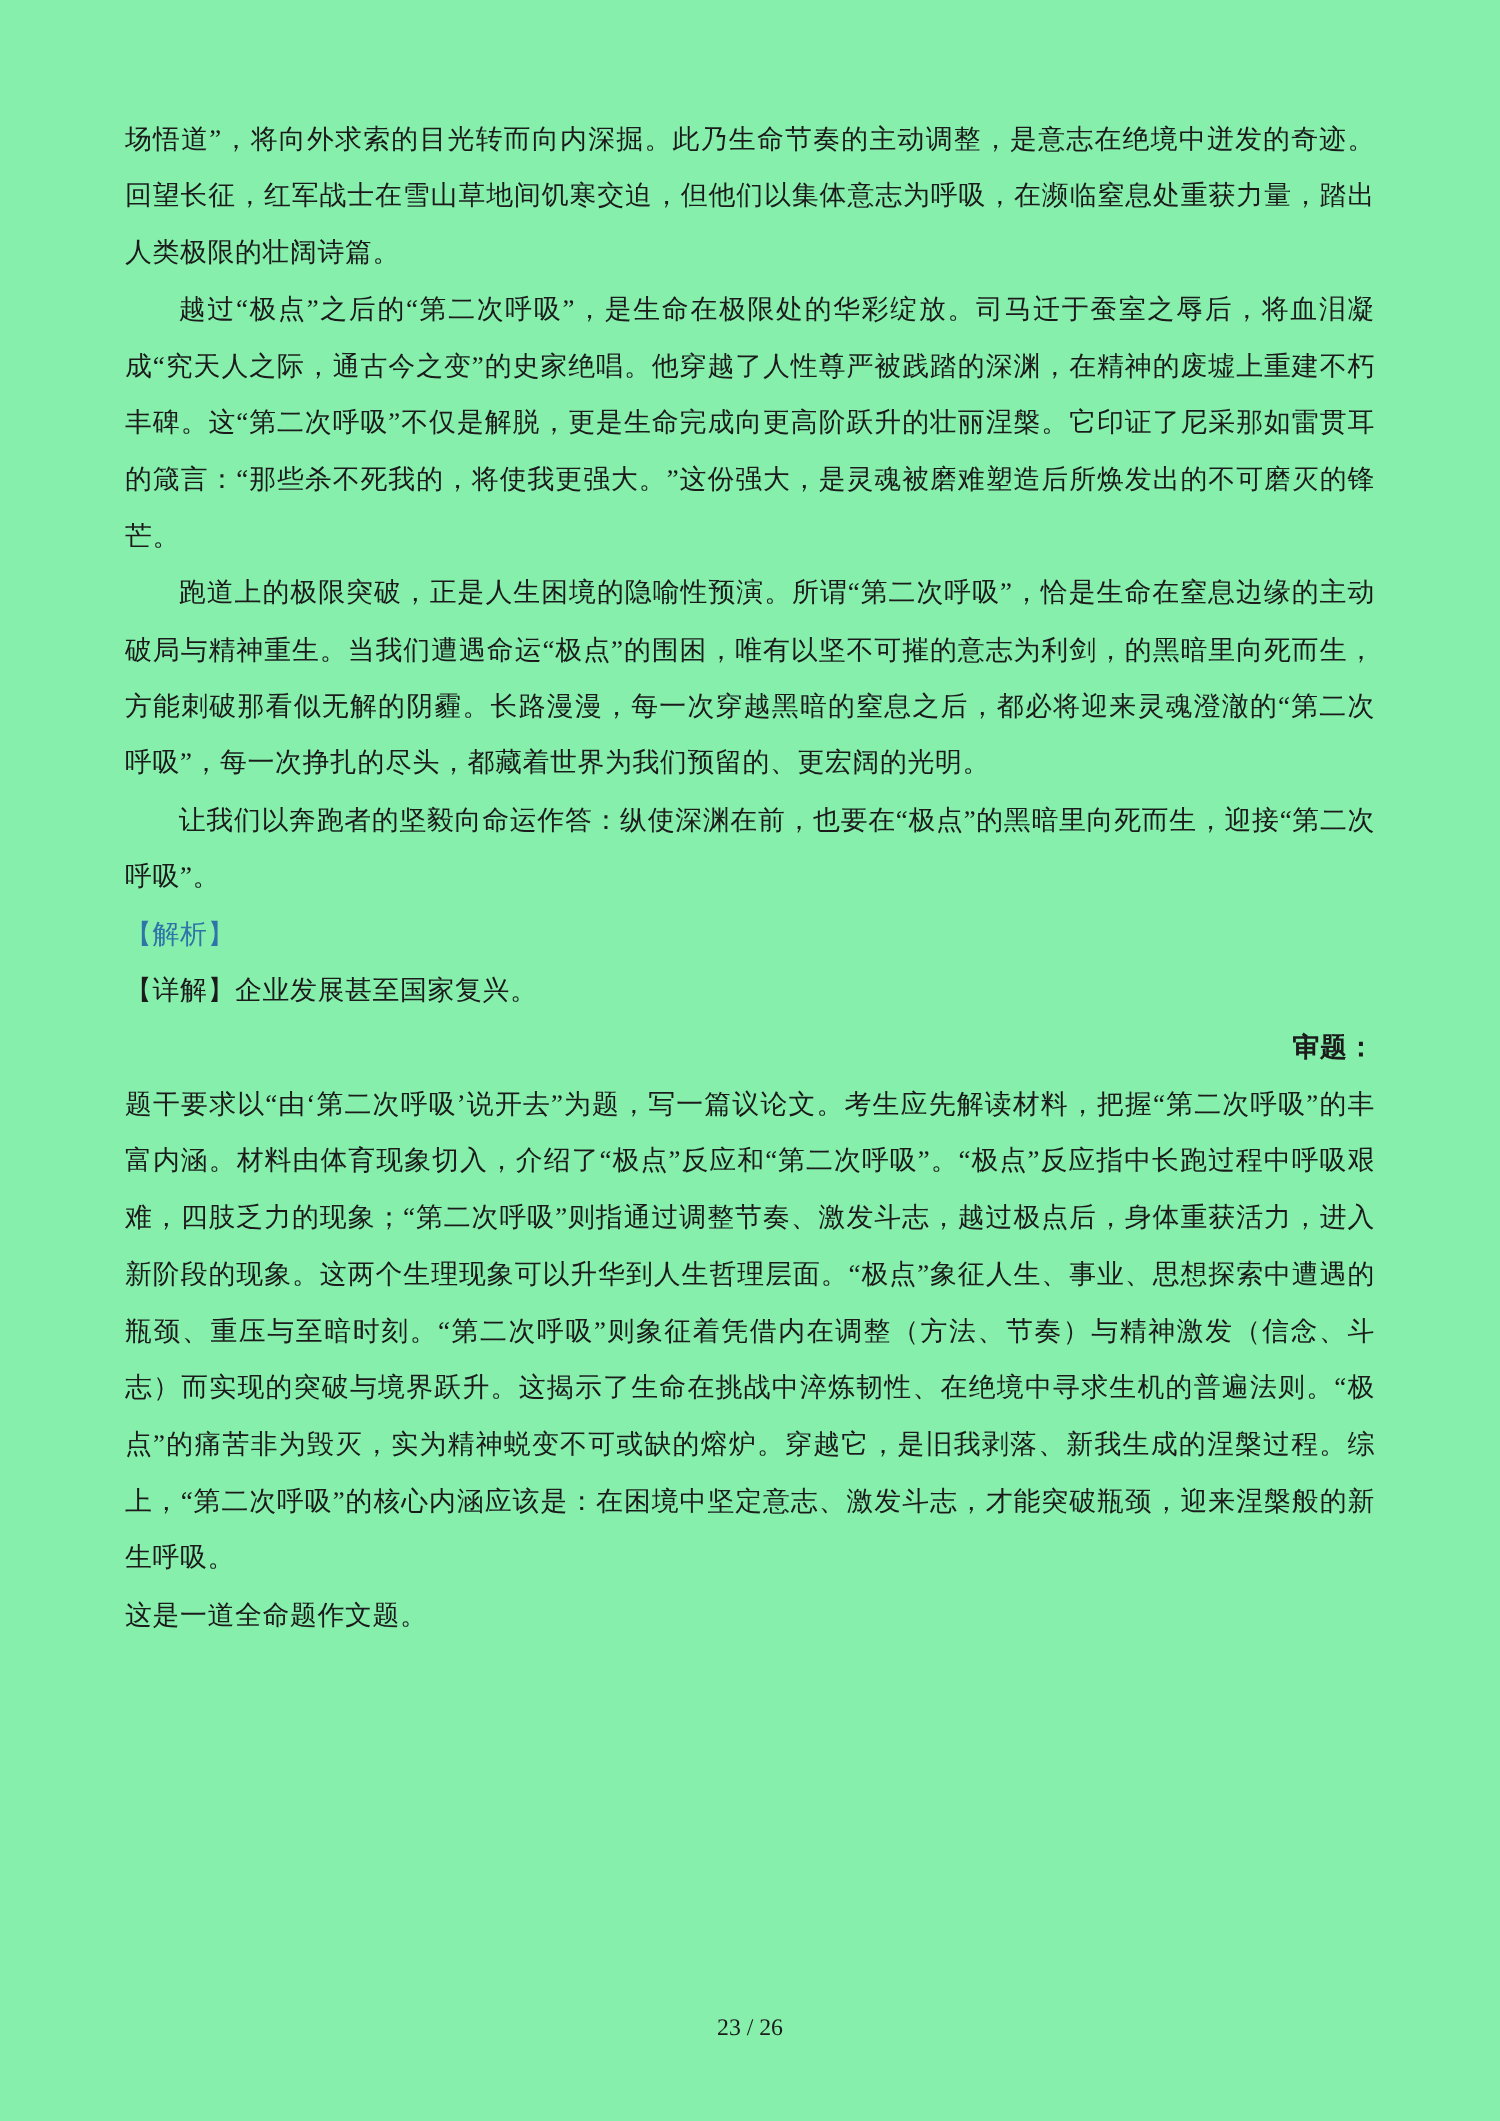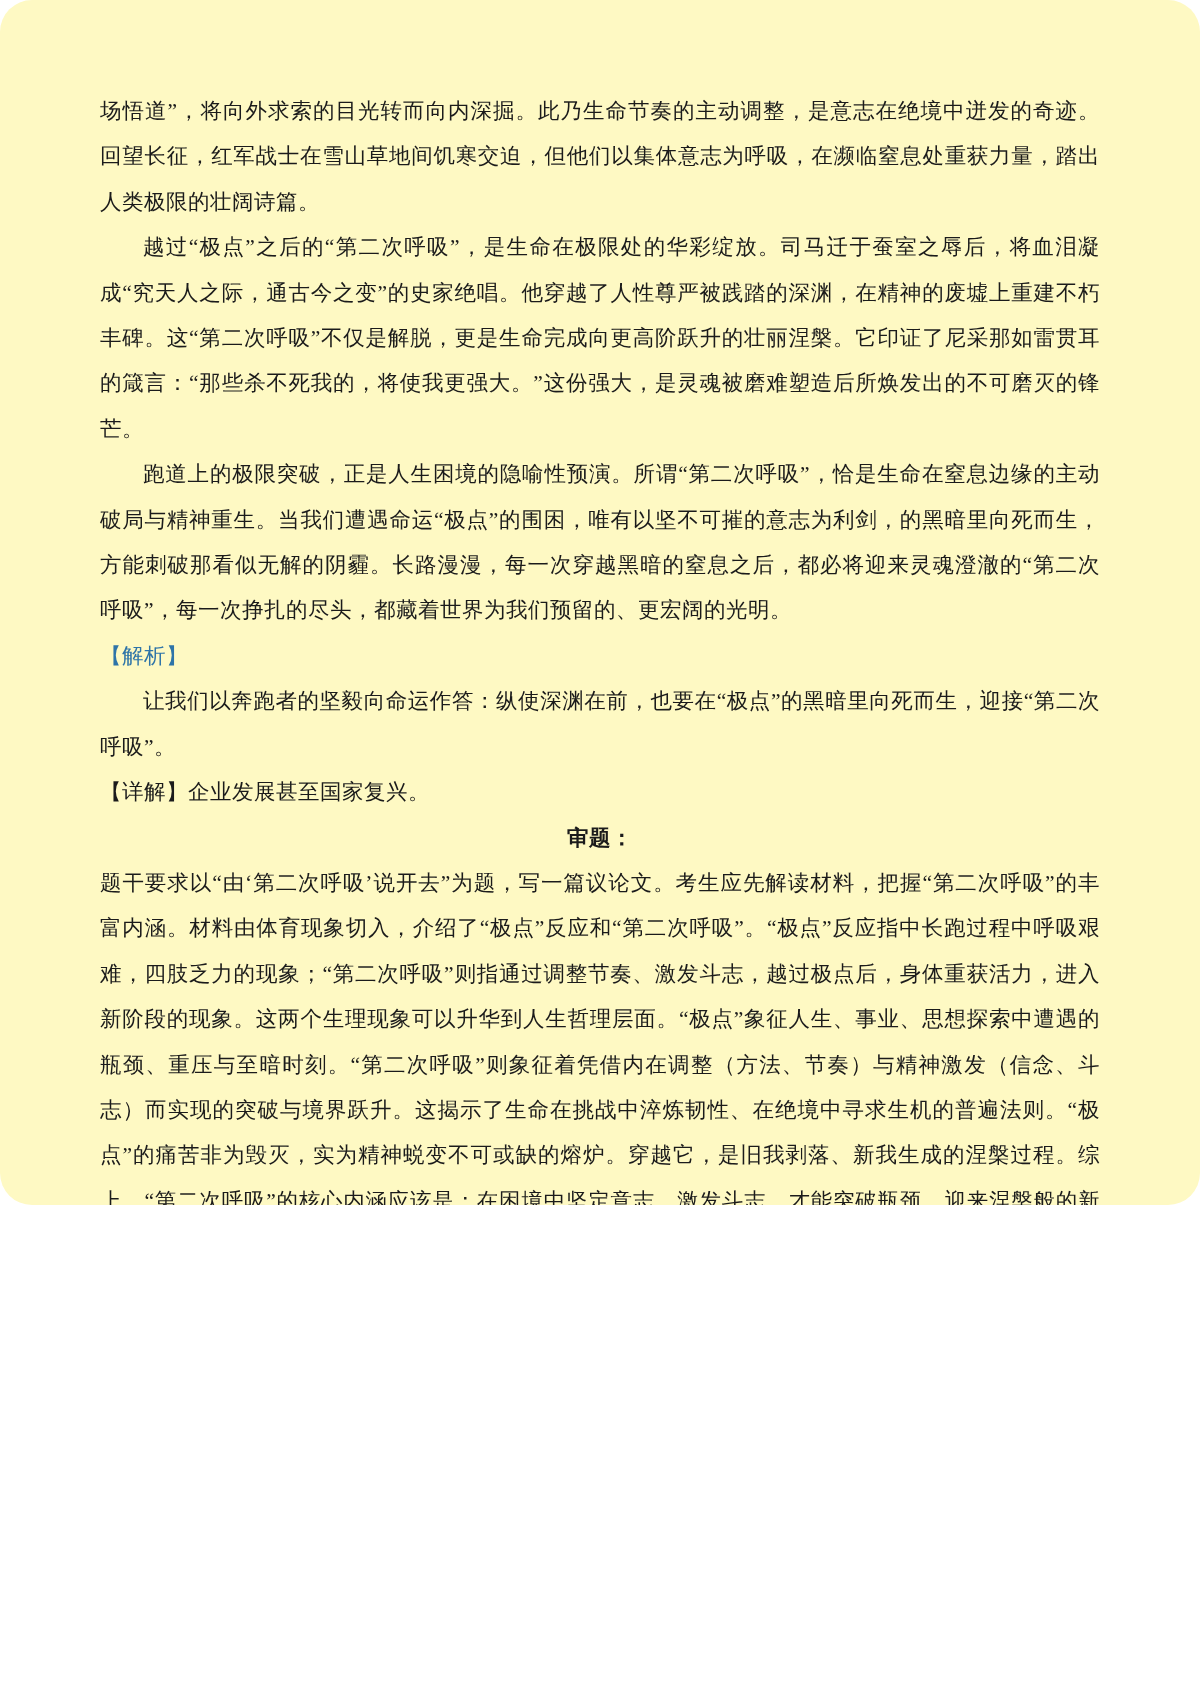--- a/index.html
+++ b/index.html
@@ -4,41 +4,40 @@
 <style>
   * { margin: 0; padding: 0; box-sizing: border-box; }
   html, body {
     width: 1200px;
     background: #ffffff;
     font-family: "Liberation Serif", "DejaVu Serif", serif;
   }
   .page {
     position: relative;
     width: 1200px;
-    height: 1205px;
-    background: #fef9c3;
+    height: 1697px;
+    background: #86efac;
     overflow: hidden;
-    border-radius: 32px;
   }
   .content {
     position: absolute;
     left: 100px;
     top: 89px;
     width: 1000px;
   }
   .para {
     font-size: 21.5px;
     line-height: 45.4px;
     color: #1b1b1b;
     text-align: justify;
     letter-spacing: 0.5px;
   }
   .para.indent { text-indent: 2em; font-family: Liberation Serif, serif; }
   .para.blue { color: #2e74a8; text-align: left; }
-  .para.bold { font-weight: bold; text-align: center; }
+  .para.bold { font-weight: bold; text-align: right; }
   .footer {
     position: absolute;
     left: 0;
     top: 1561px;
     width: 1200px;
     text-align: center;
     font-size: 19px;
     line-height: 28px;
     color: #1b1b1b;
     font-family: "Liberation Serif", "DejaVu Serif", serif;
@@ -50,23 +49,23 @@
 
 <div class="page">
   <div class="content">
 
     <p class="para">场悟道”，将向外求索的目光转而向内深掘。此乃生命节奏的主动调整，是意志在绝境中迸发的奇迹。回望长征，红军战士在雪山草地间饥寒交迫，但他们以集体意志为呼吸，在濒临窒息处重获力量，踏出人类极限的壮阔诗篇。</p>
 
     <p class="para indent">越过“极点”之后的“第二次呼吸”，是生命在极限处的华彩绽放。司马迁于蚕室之辱后，将血泪凝成“究天人之际，通古今之变”的史家绝唱。他穿越了人性尊严被践踏的深渊，在精神的废墟上重建不朽丰碑。这“第二次呼吸”不仅是解脱，更是生命完成向更高阶跃升的壮丽涅槃。它印证了尼采那如雷贯耳的箴言：“那些杀不死我的，将使我更强大。”这份强大，是灵魂被磨难塑造后所焕发出的不可磨灭的锋芒。</p>
 
     <p class="para indent">跑道上的极限突破，正是人生困境的隐喻性预演。所谓“第二次呼吸”，恰是生命在窒息边缘的主动破局与精神重生。当我们遭遇命运“极点”的围困，唯有以坚不可摧的意志为利剑，的黑暗里向死而生，方能刺破那看似无解的阴霾。长路漫漫，每一次穿越黑暗的窒息之后，都必将迎来灵魂澄澈的“第二次呼吸”，每一次挣扎的尽头，都藏着世界为我们预留的、更宏阔的光明。</p>
 
+    <p class="para indent">让我们以奔跑者的坚毅向命运作答：纵使深渊在前，也要在“极点”的黑暗里向死而生，迎接“第二次呼吸”。</p>
+
     <p class="para blue">【解析】</p>
-
-    <p class="para indent">让我们以奔跑者的坚毅向命运作答：纵使深渊在前，也要在“极点”的黑暗里向死而生，迎接“第二次呼吸”。</p>
 
     <p class="para">【详解】企业发展甚至国家复兴。</p>
 
     <p class="para bold">审题：</p>
 
     <p class="para">题干要求以“由‘第二次呼吸’说开去”为题，写一篇议论文。考生应先解读材料，把握“第二次呼吸”的丰富内涵。材料由体育现象切入，介绍了“极点”反应和“第二次呼吸”。“极点”反应指中长跑过程中呼吸艰难，四肢乏力的现象；“第二次呼吸”则指通过调整节奏、激发斗志，越过极点后，身体重获活力，进入新阶段的现象。这两个生理现象可以升华到人生哲理层面。“极点”象征人生、事业、思想探索中遭遇的瓶颈、重压与至暗时刻。“第二次呼吸”则象征着凭借内在调整（方法、节奏）与精神激发（信念、斗志）而实现的突破与境界跃升。这揭示了生命在挑战中淬炼韧性、在绝境中寻求生机的普遍法则。“极点”的痛苦非为毁灭，实为精神蜕变不可或缺的熔炉。穿越它，是旧我剥落、新我生成的涅槃过程。综上，“第二次呼吸”的核心内涵应该是：在困境中坚定意志、激发斗志，才能突破瓶颈，迎来涅槃般的新生呼吸。</p>
 
     <p class="para">这是一道全命题作文题。</p>
 
 

